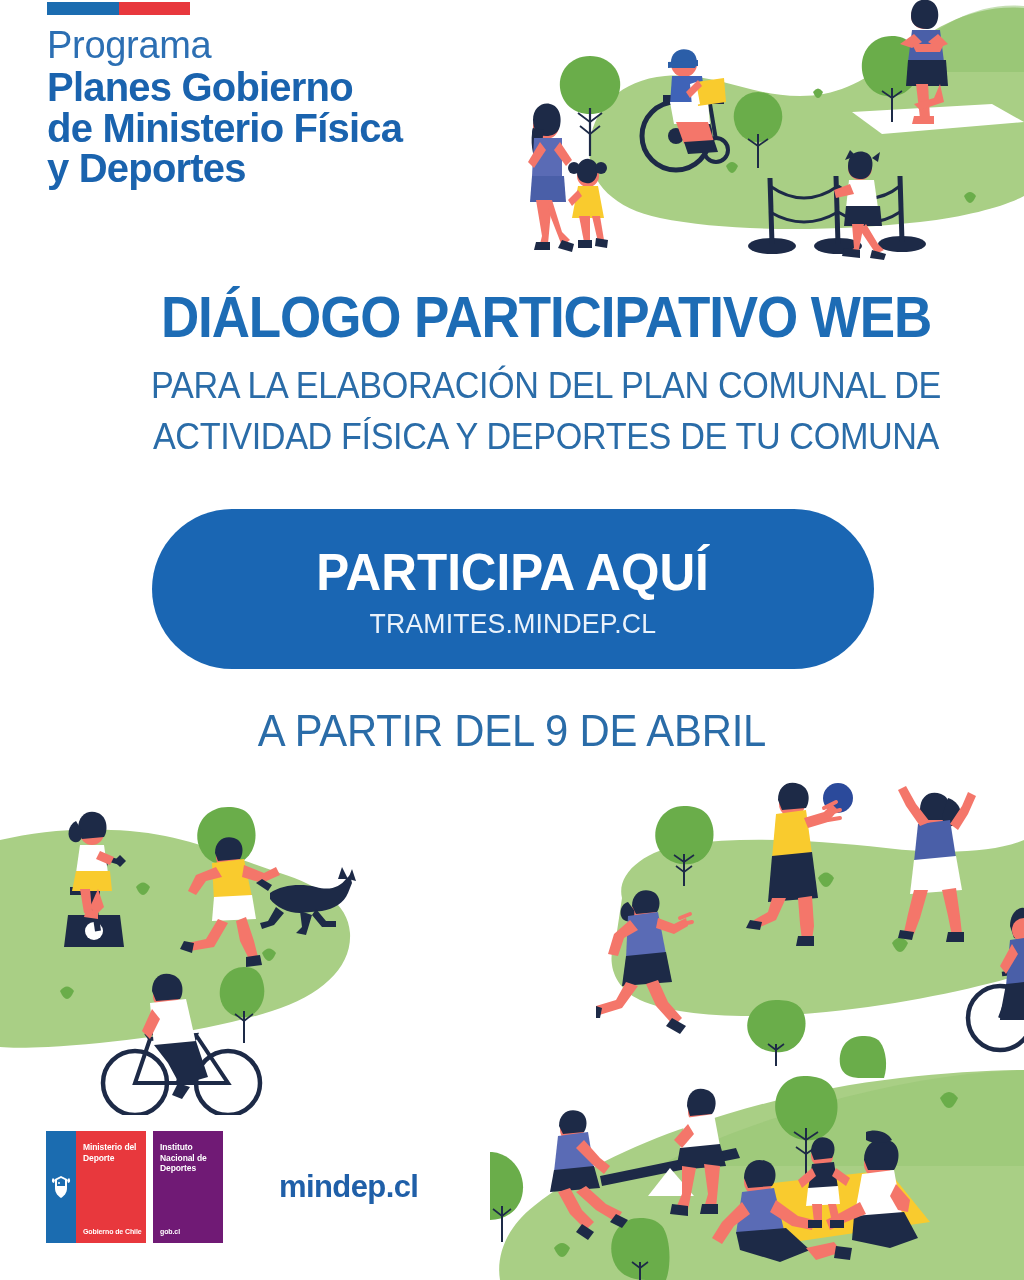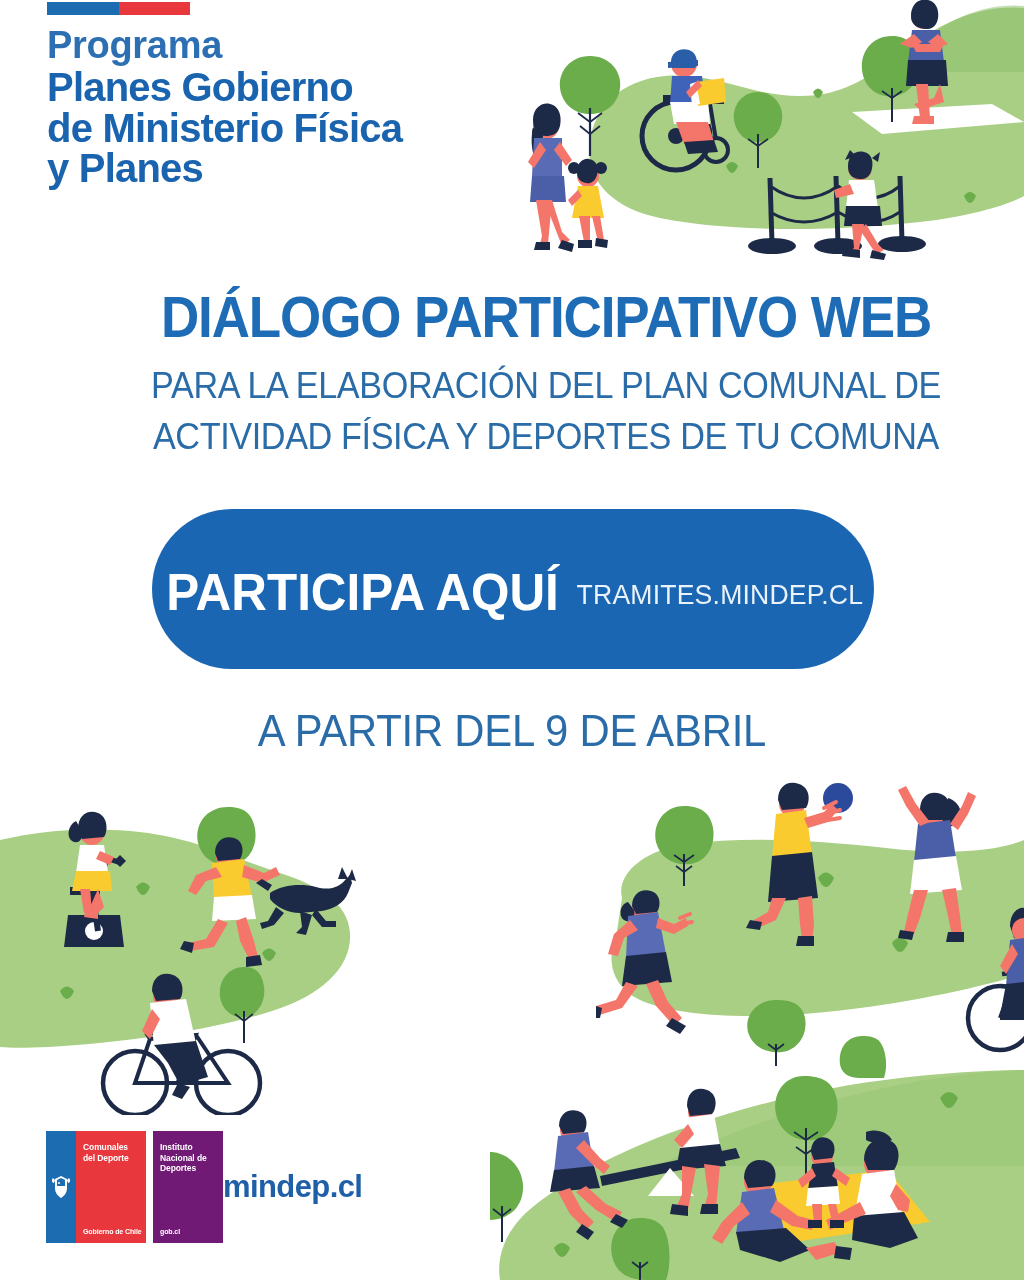--- a/index.html
+++ b/index.html
@@ -12,21 +12,21 @@
   }
   .poster{position:relative;width:1024px;height:1280px;overflow:hidden;background:#fff;}
 
   
   .flag{position:absolute;left:47px;top:2px;width:143px;height:13px;display:flex;}
   .flag .fb{width:50%;height:100%;background:#1b6cb0;}
   .flag .fr{width:50%;height:100%;background:#e8383d;}
 
   .program{position:absolute;left:47px;top:26px;line-height:1.02;}
   .program .light{
-    font-size:38px;color:#2c6fb3;font-weight:700;letter-spacing:-0.3px;
+    font-size:38px;color:#2c6fb3;font-weight:400;letter-spacing:-0.3px;
     display:block;margin-bottom:2px;
   }
   .program .bold{
     font-size:40px;color:#1a63ae;font-weight:700;letter-spacing:-0.8px;display:block;
   }
 
   
   .headline{position:absolute;left:0;top:288px;width:1024px;text-align:center;padding-left:34px;}
   .headline .h1{
     font-size:57px;font-weight:700;color:#1d6cb5;letter-spacing:-1.2px;
@@ -36,21 +36,21 @@
   .headline .h2{
     font-size:36px;font-weight:400;color:#2a6ca8;letter-spacing:-0.4px;
     transform:scaleX(0.95);transform-origin:center;line-height:1.42;
     margin-top:12px;white-space:nowrap;
   }
 
   
   .cta{
     position:absolute;left:152px;top:509px;width:722px;height:160px;
     background:#1a66b3;border-radius:80px;
-    display:flex;align-items:center;justify-content:center;
+    display:flex;flex-direction:column;align-items:center;justify-content:center;
     cursor:pointer;
   }
   .cta .cta-main{
     font-size:52px;font-weight:700;color:#ffffff;letter-spacing:0px;
     transform:scaleX(0.95);line-height:1;margin-top:6px;
   }
   .cta .cta-sub{
     font-size:28px;font-weight:400;color:#eaf2fb;letter-spacing:0.2px;
     transform:scaleX(0.95);line-height:1;margin-top:12px;
   }
@@ -71,21 +71,21 @@
   .logo-red2{width:70px;background:#701a75;position:relative;}
   .logo-red1 .top,.logo-red2 .top{
     position:absolute;left:7px;top:11px;right:4px;
     color:#fff;font-size:8.5px;font-weight:700;line-height:1.25;letter-spacing:-0.1px;
   }
   .logo-red1 .bot,.logo-red2 .bot{
     position:absolute;left:7px;bottom:8px;
     color:#fff;font-size:7px;font-weight:700;letter-spacing:-0.1px;
   }
   .mindep{
-    font-size:31px;font-weight:700;color:#1f5fa8;letter-spacing:-0.6px;
+    margin-left:56px;font-size:31px;font-weight:700;color:#1f5fa8;letter-spacing:-0.6px;
   }
   .escudo{width:22px;height:26px;}
 
   
   .ill{position:absolute;}
   svg{display:block;}
 </style>
 </head>
 <body>
 
@@ -207,21 +207,21 @@
 
   <div class="flag">
     <div class="fb"></div>
     <div class="fr"></div>
   </div>
 
   <div class="program">
     <span class="light">Programa</span>
     <span class="bold">Planes Gobierno</span>
     <span class="bold">de Ministerio Física</span>
-    <span class="bold">y Planes</span>
+    <span class="bold">y Deportes</span>
   </div>
 
   <div class="headline">
     <div class="h1">DIÁLOGO PARTICIPATIVO WEB</div>
     <div class="h2">PARA LA ELABORACIÓN DEL PLAN COMUNAL DE</div>
     <div class="h2" style="margin-top:0;">ACTIVIDAD FÍSICA Y DEPORTES DE TU COMUNA</div>
   </div>
 
   <div class="cta">
     <div class="cta-main">PARTICIPA AQUÍ</div>
@@ -479,21 +479,21 @@
         <svg class="escudo" viewBox="0 0 22 26">
           <path d="M11 2 L17 5 L17 14 C17 19 14 22 11 24 C8 22 5 19 5 14 L5 5 Z" fill="#ffffff"></path>
           <path d="M11 4 L15 6 L15 13 C15 17 13 20 11 21.5 C9 20 7 17 7 13 L7 6 Z" fill="#1b6cb0"></path>
           <path d="M7 12 L15 12 L15 20 C13.5 21 12 21.6 11 22 C10 21.6 8.5 21 7 20 Z" fill="#ffffff"></path>
           <circle cx="9" cy="9" r="1" fill="#ffffff"></circle>
           <path d="M3 4 C1 6 2 9 4 9 L5 6 Z" fill="#ffffff"></path>
           <path d="M19 4 C21 6 20 9 18 9 L17 6 Z" fill="#ffffff"></path>
         </svg>
       </div>
       <div class="logo-red1">
-        <div class="top">Comunales del Deporte</div>
+        <div class="top">Ministerio del Deporte</div>
         <div class="bot">Gobierno de Chile</div>
       </div>
       <div class="logo-gap"></div>
       <div class="logo-red2">
         <div class="top">Instituto Nacional de Deportes</div>
         <div class="bot">gob.cl</div>
       </div>
     </div>
     <div class="mindep">mindep.cl</div>
   </div>

